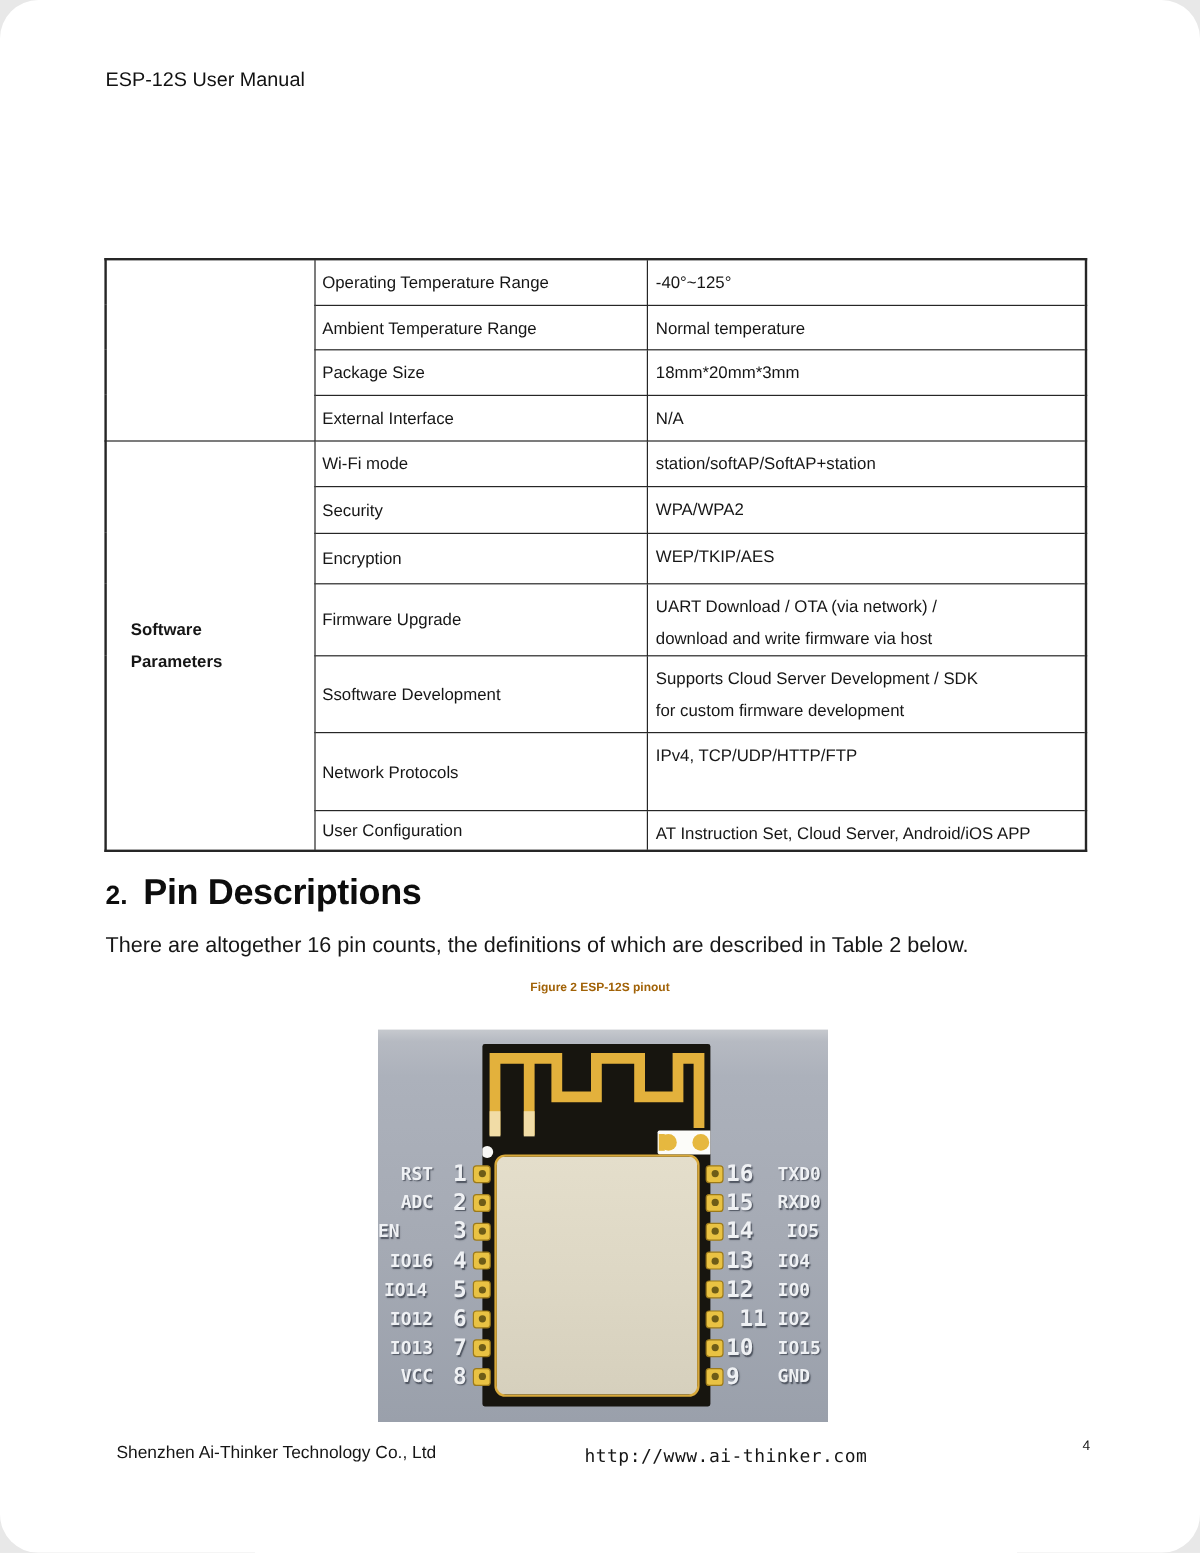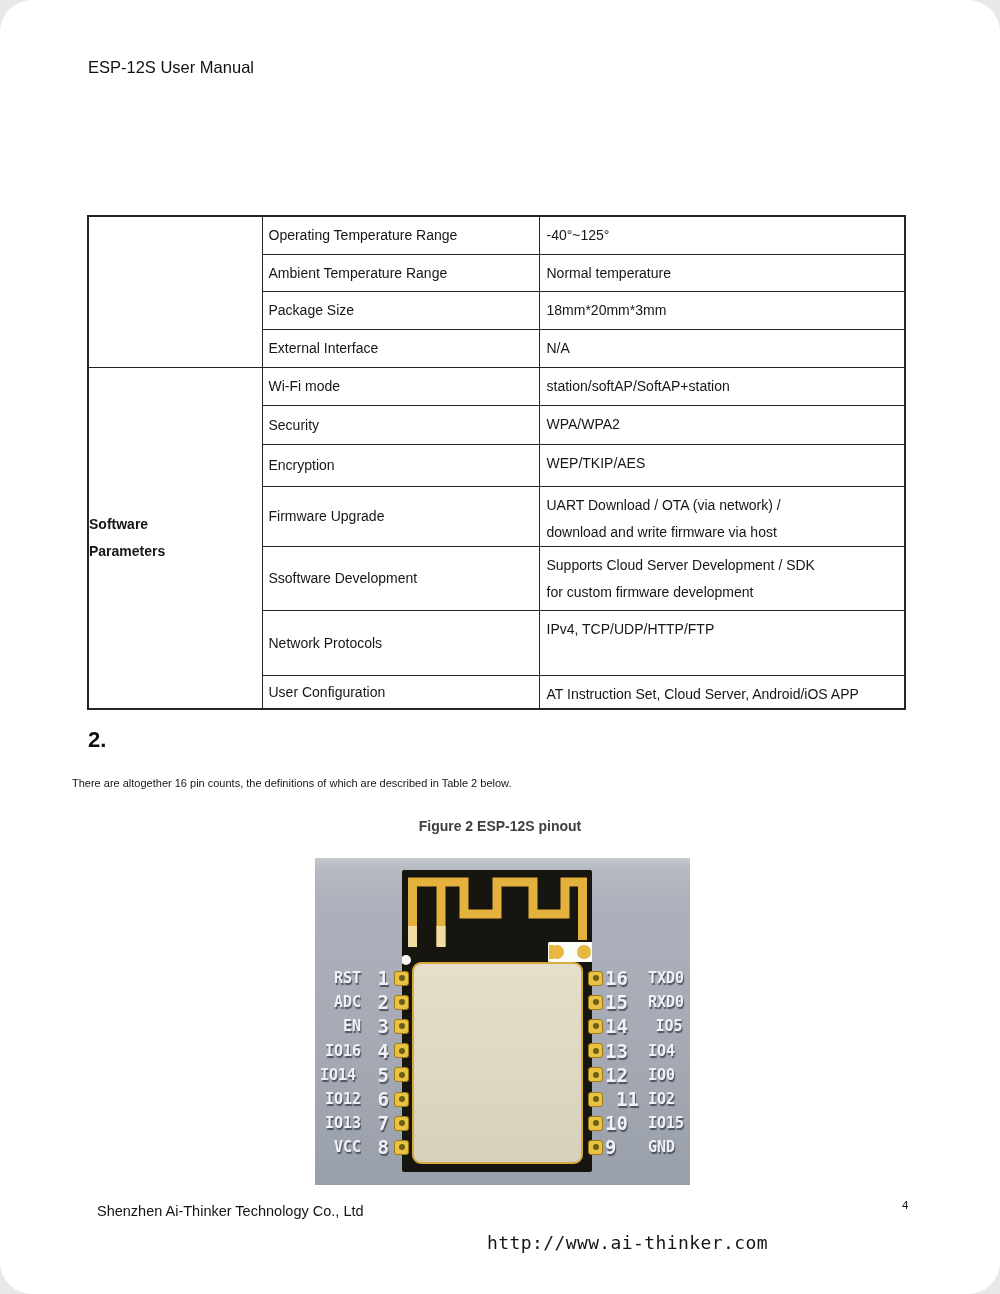--- a/index.html
+++ b/index.html
@@ -11,34 +11,34 @@
   }
   
   .doc-header { position:absolute; left:88px; top:58px; font-size:16.5px; color:#111; }
 
   
   .spec-table-wrap { position:absolute; left:87px; top:183px;margin-top:32px; }
   table.spec { border-collapse:collapse; table-layout:fixed; width:817px; }
   table.spec td { border:1px solid #262626; font-size:14px; color:#161616; }
   table.spec { border:2px solid #262626; }
   td.group-cell {
-    vertical-align:middle; padding-left:0; font-weight:bold;
+    vertical-align:middle; padding-left:20px; font-weight:bold;
     line-height:27px; white-space:pre-line;
   }
   td.label-cell { vertical-align:middle; padding-left:6px; }
   td.value-cell {
     vertical-align:top; padding:5px 6px 0 7px; line-height:27px; white-space:pre-line;
   }
 
   
   .section-heading { position:absolute; left:88px; top:727px; display:flex; align-items:baseline; gap:13px; color:#0d0d0d; }
   .section-heading .num { font-size:22px; font-weight:bold; }
   .section-heading .title { font-size:30px; font-weight:bold; letter-spacing:-0.3px; }
-  .intro-text { position:absolute; left:72px; top:777px; width:820px; font-size:11px; color:#161616; }
-  .fig-caption { position:absolute; left:0; top:818px; width:1000px; text-align:center; font-size:14px; font-weight:bold; color:#404040; }
+  .intro-text { position:absolute; left:88px; top:777px; width:820px; font-size:18px; color:#161616; }
+  .fig-caption { position:absolute; left:0; top:818px; width:1000px; text-align:center; font-size:10px; font-weight:bold; color:#a16207; }
 
   
   .module-figure {
     position:absolute; left:315px; top:858px; width:375px; height:327px;
     background:linear-gradient(180deg,#c6c9ce 0%,#b6bac2 3%,#acb1bb 12%,#a5aab4 55%,#9aa0ab 100%);
   }
   .pcb {
     position:absolute; left:87px; top:12px; width:190px; height:302px;
     background:#17150f; border-radius:2px;
   }
@@ -58,22 +58,22 @@
     position:absolute; height:22px; line-height:22px;
     font-family:"DejaVu Sans Mono", monospace; font-weight:bold;
     color:#eff1f4; text-shadow:1px 1.5px 1px rgba(62,68,80,0.85);
   }
   .pin-name { font-size:15px; }
   .pin-num  { font-size:19px; }
 
   
   .footer-company { position:absolute; left:97px; top:1203px; font-size:14.5px; color:#151515; }
   .footer-url {
-    position:absolute; left:487px; top:1204px; font-size:18px; letter-spacing:0.4px;
-    font-family:"DejaVu Sans Mono", monospace; color:#151515;margin-top:28px;
+    position:absolute; left:487px; top:1204px; font-size:15px; letter-spacing:0.4px;
+    font-family:"DejaVu Sans Mono", monospace; color:#151515;
   }
   .footer-page { position:absolute; left:902px; top:1199px; font-size:11.5px; color:#151515; }
 </style>
 </head>
 <body>
 
 <div class="page">
 
   <div class="doc-header">ESP-12S User Manual</div>
 
@@ -133,20 +133,21 @@
           <tr style="height: 32px;">
             <td class="label-cell">User Configuration</td>
             <td class="value-cell">AT Instruction Set, Cloud Server, Android/iOS APP</td>
           </tr>
         </tbody>
     </table>
   </div>
 
   <div class="section-heading">
     <span class="num">2.</span>
+    <span class="title">Pin Descriptions</span>
   </div>
 
   <div class="intro-text">There are altogether 16 pin counts, the definitions of which are described in Table 2 below.</div>
 
   <div class="fig-caption">Figure 2 ESP-12S pinout</div>
 
   <div class="module-figure" id="pinout">
     <div class="pcb">
       <svg width="190" height="100" viewBox="0 0 190 100">
         <path d="M10.5 76 V12 H62 V44 H95 V12 H131 V44 H163 V12 H180.5 V70" fill="none" stroke="#e3b13c" stroke-width="9" stroke-linejoin="miter"></path>
@@ -164,21 +165,21 @@
   <div class="pin-label pin-name" style="left: 0px; width: 46px; top: 109px; text-align: right;">RST</div>
       <div class="pin-label pin-num" style="left: 46px; width: 28px; top: 109px; text-align: right;">1</div>
       <div class="pad" style="left: 79px; top: 112.5px;">
         <div class="pad-dot"></div>
       </div>
       <div class="pin-label pin-name" style="left: 0px; width: 46px; top: 133.2px; text-align: right;">ADC</div>
       <div class="pin-label pin-num" style="left: 46px; width: 28px; top: 133.2px; text-align: right;">2</div>
       <div class="pad" style="left: 79px; top: 136.7px;">
         <div class="pad-dot"></div>
       </div>
-      <div class="pin-label pin-name" style="left: 0px; width: 46px; top: 157.4px; text-align: right;">EN</div>
+      <div class="pin-label pin-name" style="left: 0px; width: 46px; top: 157.4px; text-align: left;">EN</div>
       <div class="pin-label pin-num" style="left: 46px; width: 28px; top: 157.4px; text-align: right;">3</div>
       <div class="pad" style="left: 79px; top: 160.9px;">
         <div class="pad-dot"></div>
       </div>
       <div class="pin-label pin-name" style="left: 0px; width: 46px; top: 181.6px; text-align: right;">IO16</div>
       <div class="pin-label pin-num" style="left: 46px; width: 28px; top: 181.6px; text-align: right;">4</div>
       <div class="pad" style="left: 79px; top: 185.1px;">
         <div class="pad-dot"></div>
       </div>
       <div class="pin-label pin-name" style="left: 0px; width: 46px; top: 205.8px; text-align: center;">IO14</div>

